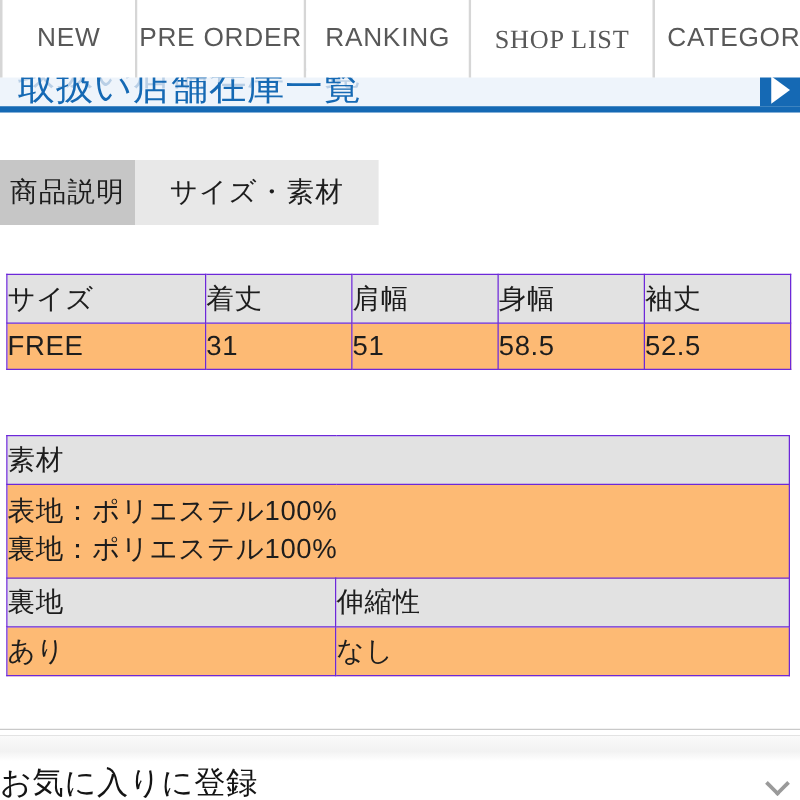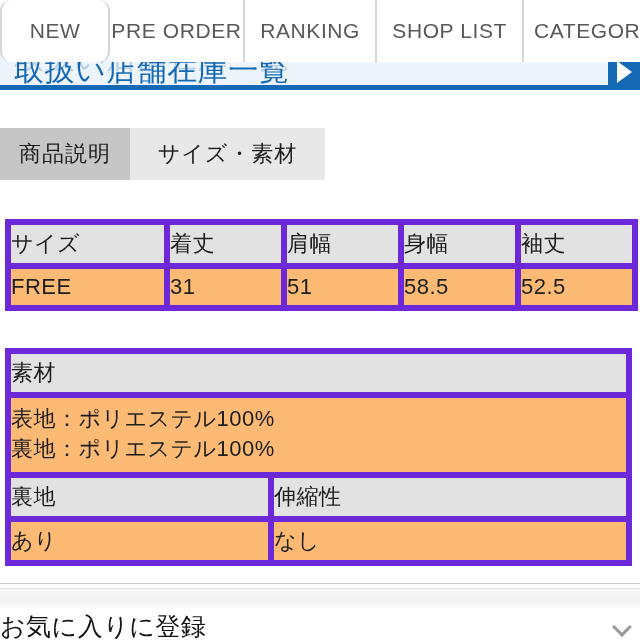--- a/index.html
+++ b/index.html
@@ -93,24 +93,24 @@
     background: #ffffff;
     border-right: 2px solid #d6d6d6;
     box-sizing: border-box;
     font-size: 21px;
     color: #585858;
     letter-spacing: 0.6px;
     white-space: nowrap;
     pointer-events: auto;
   }
   .nav-item:first-child { border-left: 2px solid #d6d6d6; }
-  .nav-w-new   { width: 112px; border-radius: 11px; }
+  .nav-w-new   { width: 112px; }
   .nav-w-pre   { width: 137px; }
   .nav-w-rank  { width: 135px; }
-  .nav-w-shop  { width: 149px; }
+  .nav-w-shop  { width: 149px; font-family: Liberation Serif, serif; }
   .nav-w-cat   { width: 118px; justify-content: flex-start; padding-left: 10px; border-right: none; overflow: hidden; }
 
   
   .detail-tabs {
     position: absolute;
     left: 0;
     top: 128px;
     width: 640px;
     height: 52px;
     display: flex;
@@ -119,37 +119,37 @@
   .detail-tab {
     display: flex;
     align-items: center;
     justify-content: center;
     font-size: 22px;
     color: #1d1d1d;
     letter-spacing: 1px;
     box-sizing: border-box;
     white-space: nowrap;
   }
-  .detail-tab.is-inactive { width: 130px; background: #c6c6c6; }
+  .detail-tab.is-inactive { width: 108px; background: #c6c6c6; }
   .detail-tab.is-active   { width: 195px; background: #e8e8e8; }
   .detail-tabs-filler { flex: 1; background: #ffffff; }
 
   
   .spec-table {
     position: absolute;
     left: 5px;
     width: 627px;
     border-collapse: collapse;
     table-layout: fixed;
     font-size: 22px;
     color: #1d1d1d;
   }
   .spec-table th,
   .spec-table td {
-    border: 6px solid #6d28d9;
+    border: 1px solid #6d28d9;
     padding: 4px 0;
     text-align: left;
     font-weight: normal;
     vertical-align: middle;
     letter-spacing: 0.5px;
     margin-left: 25px;
   }
   .spec-table th { background: #e2e2e2; }
   .spec-table td { background: #fdba74; }
 

